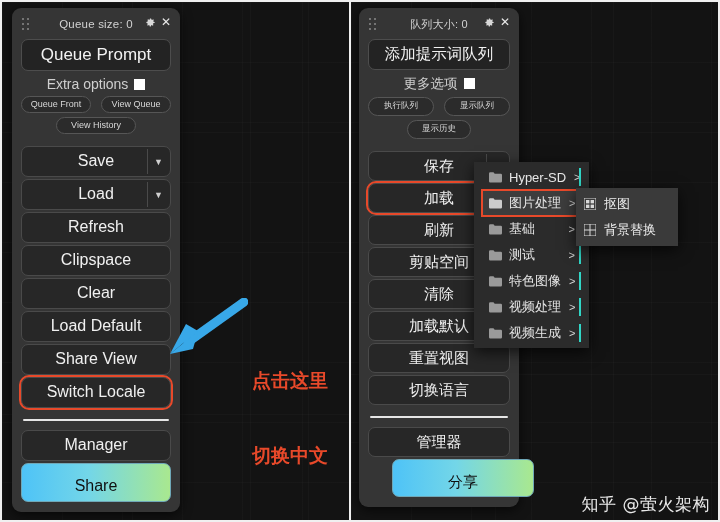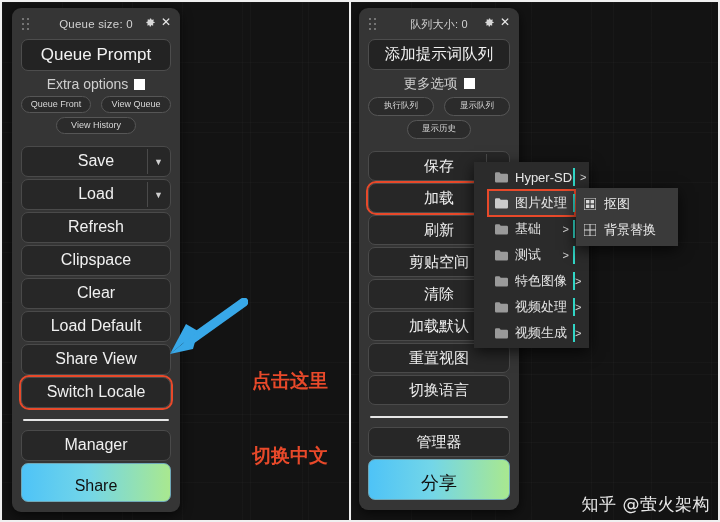--- a/index.html
+++ b/index.html
@@ -140,40 +140,40 @@
     width: 100%;
     border: 1px solid #6fa8b8;
     border-radius: 7px;
     background: linear-gradient(90deg, #4ec3f7 0%, #73d6e8 45%, #a9e88f 100%);
     color: #101010;
     font-size: 16px; line-height: 1;
     padding: 14px 4px 7px;
     text-align: center;
     font-weight: 500;
   }
-  .share-btn.cn { font-size: 18px; }
+  .share-btn.cn { font-size: 15px; margin-left: 24px; }
 
   
   .anno-text {
     position: absolute;
     color: #e8492a;
     font-size: 19px;
     line-height: 1.32;
     font-weight: 700;
     font-family: "DejaVu Sans", "Liberation Sans", sans-serif;
     white-space: pre;
   }
   .arrow { position: absolute; pointer-events: none; }
 
   
   .dropdown {
     position: absolute;
     background: #2b2b2b;
     box-shadow: 0 4px 14px rgba(0,0,0,.7);
-    padding: 2px 14px;
+    padding: 2px 8px;
     z-index: 10;
   }
   .dd-item {
     position: relative;
     display: flex; align-items: center;
     height: 26px;
     padding: 0 6px 0 7px;
     color: #e6e6e6;
     font-size: 13px;
     white-space: nowrap;

